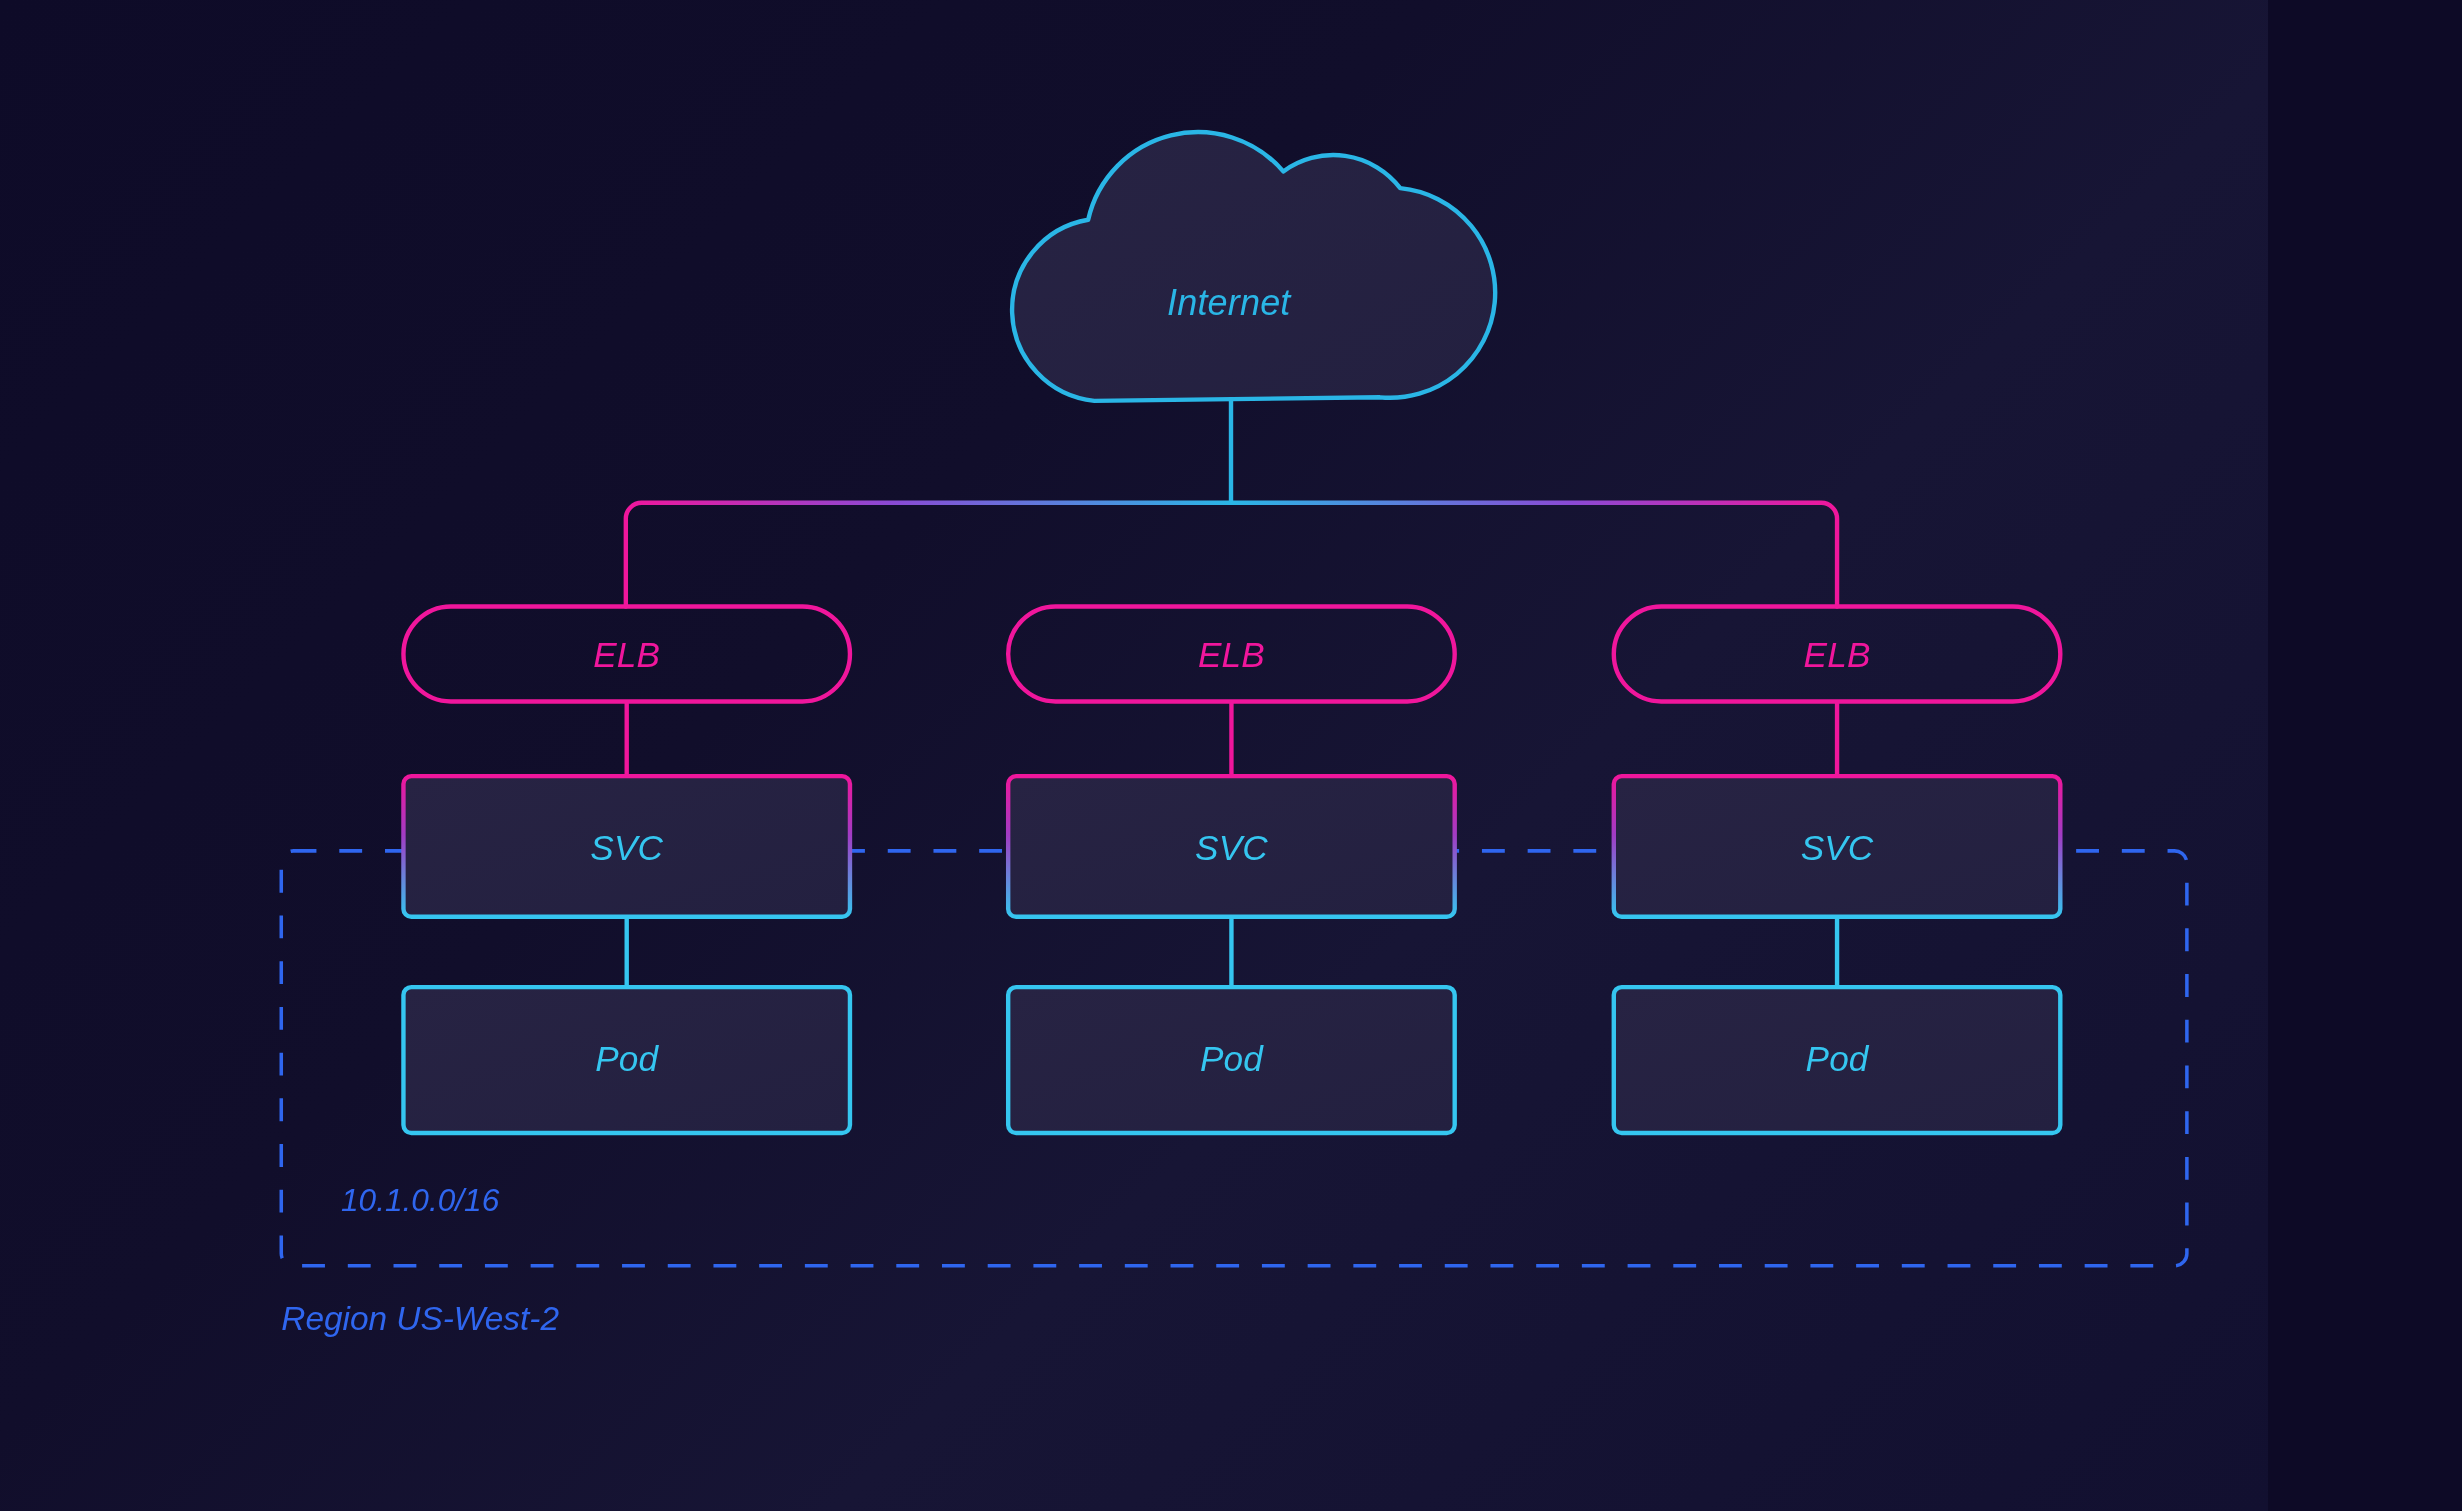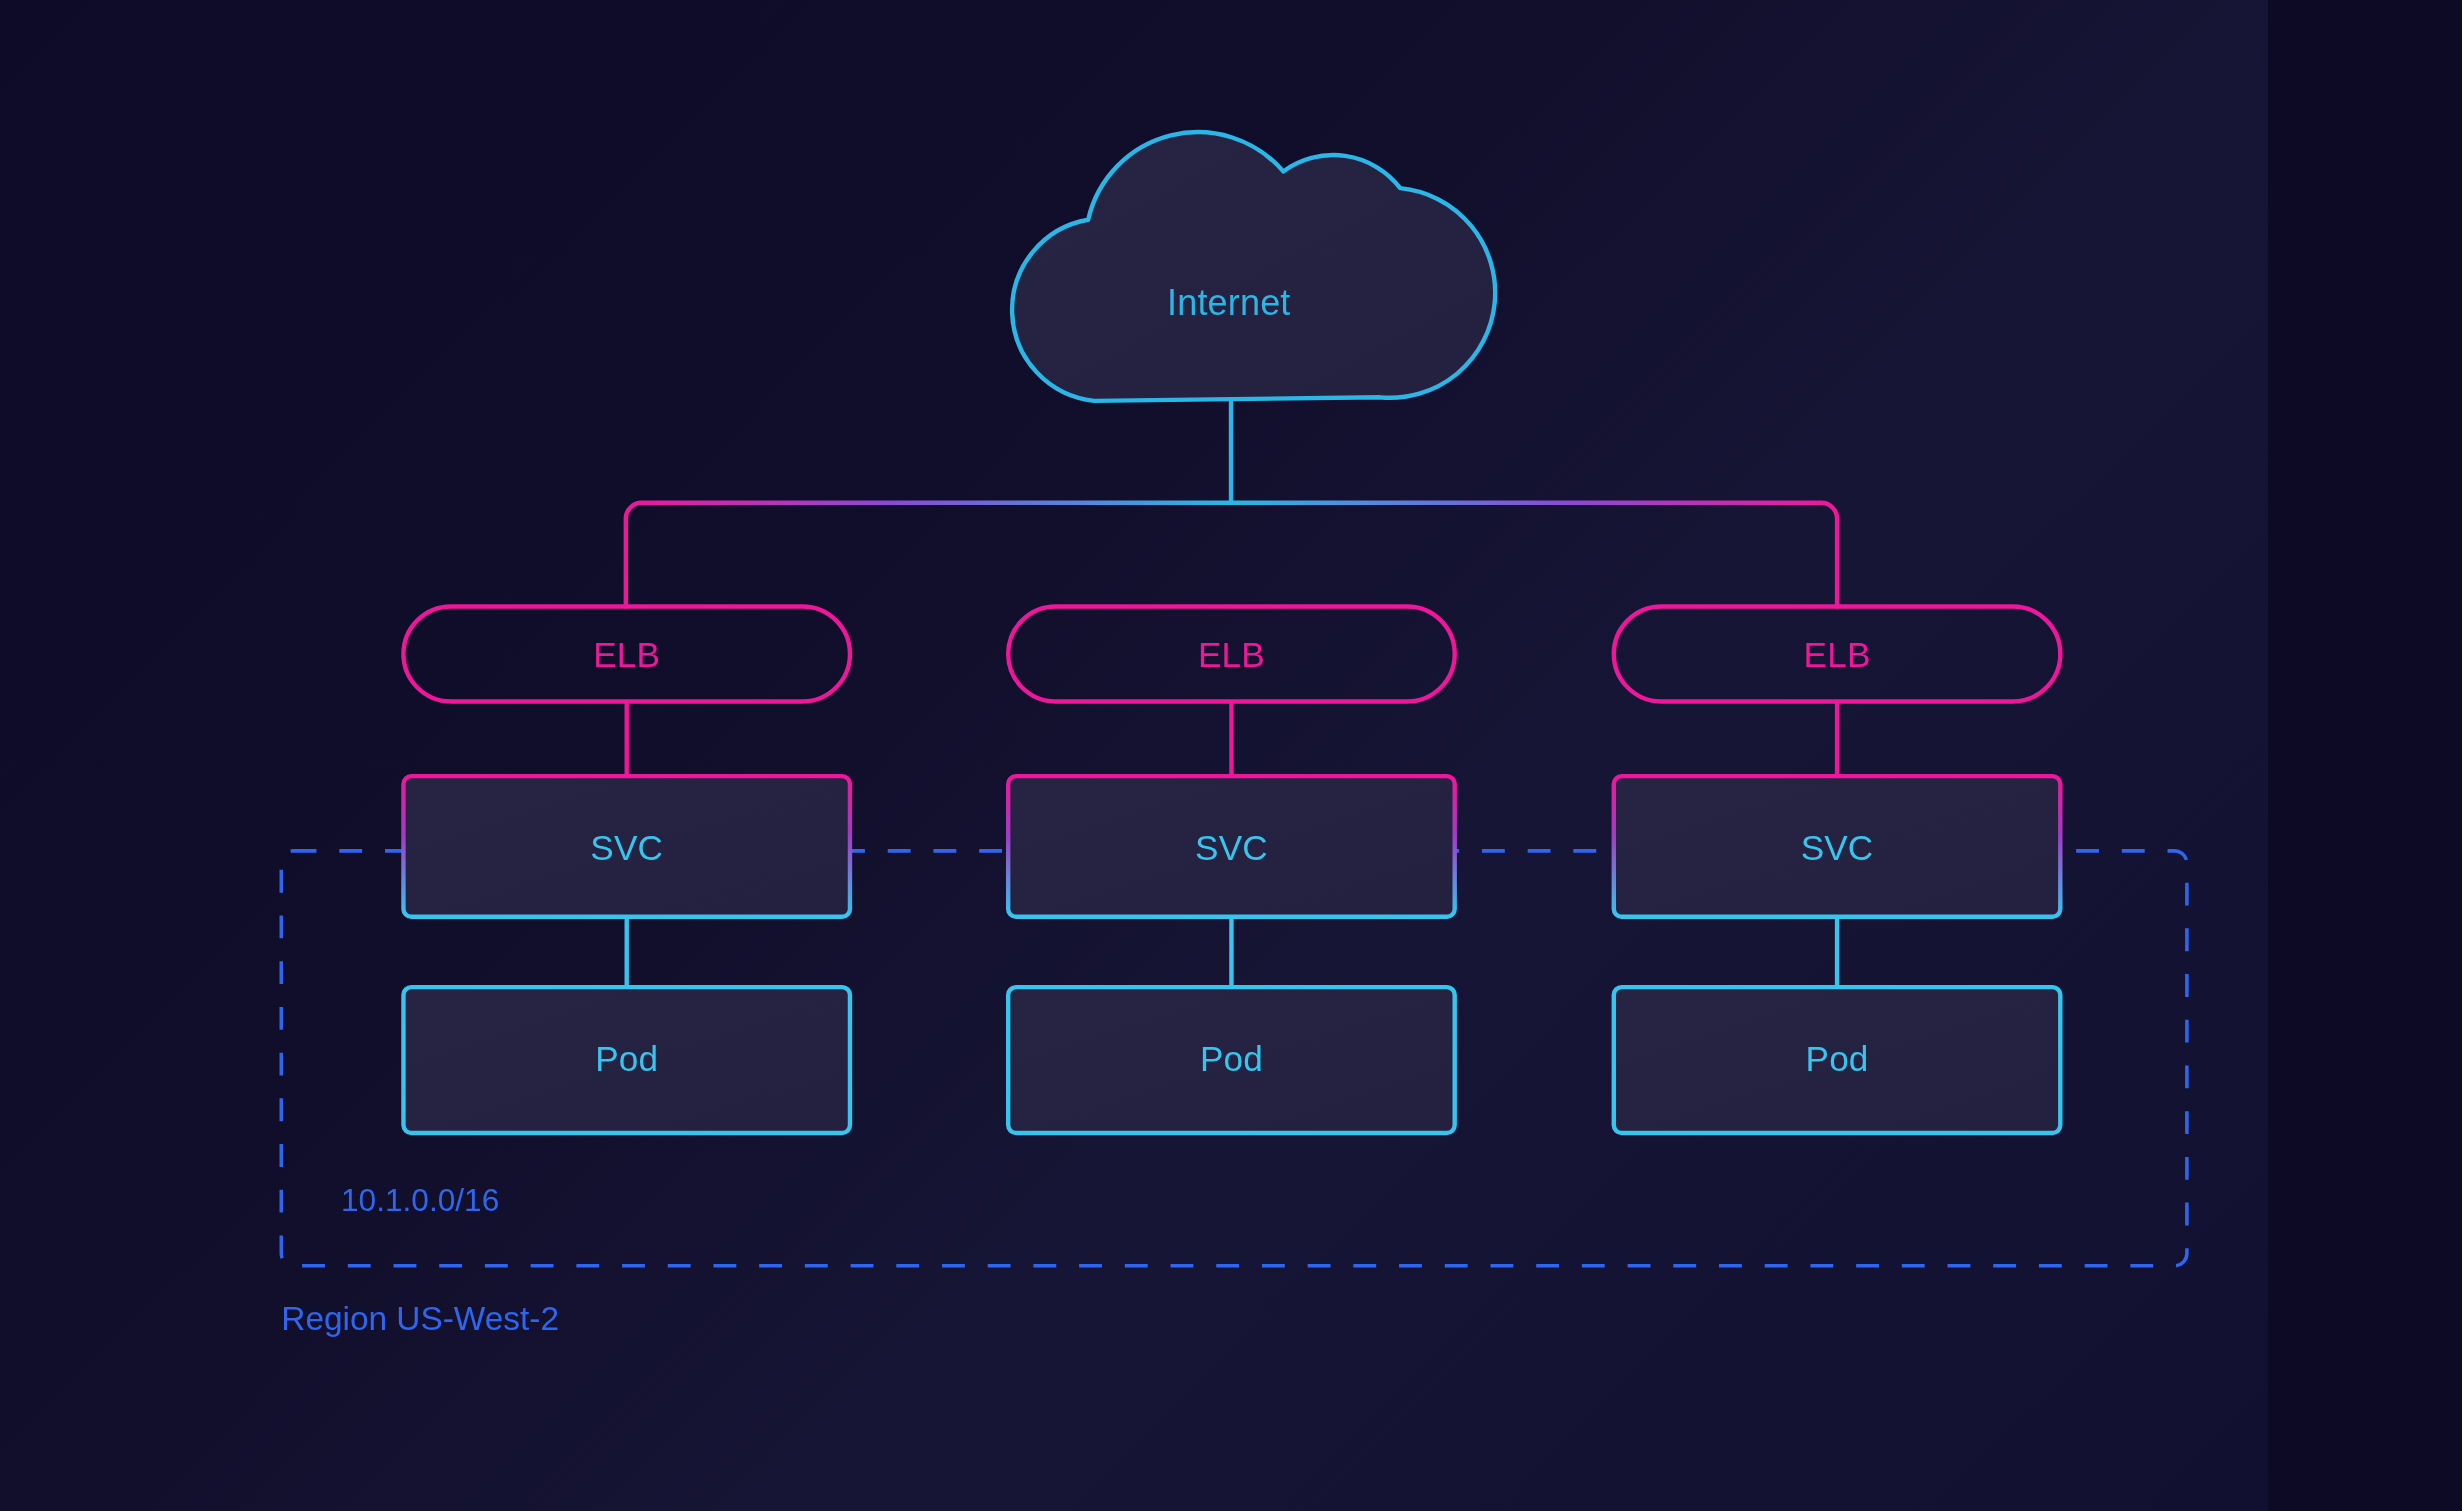--- a/index.html
+++ b/index.html
@@ -12,20 +12,21 @@
     height: 1511px;
     overflow: hidden;
     font-family: "Liberation Sans", sans-serif;
   }
   #canvas {
     position: relative;
     width: 2268px;
     height: 1511px;
     background:
       linear-gradient(135deg, #0e0b28 0%, #110e2b 38%, #171535 62%, #121030 100%);
+    font-style: italic;
   }
   #diagram {
     position: absolute;
     inset: 0;
     width: 2462px;
     height: 1511px;
     display: block;
   }
   .node-label {
     font-family: "Liberation Sans", sans-serif;

